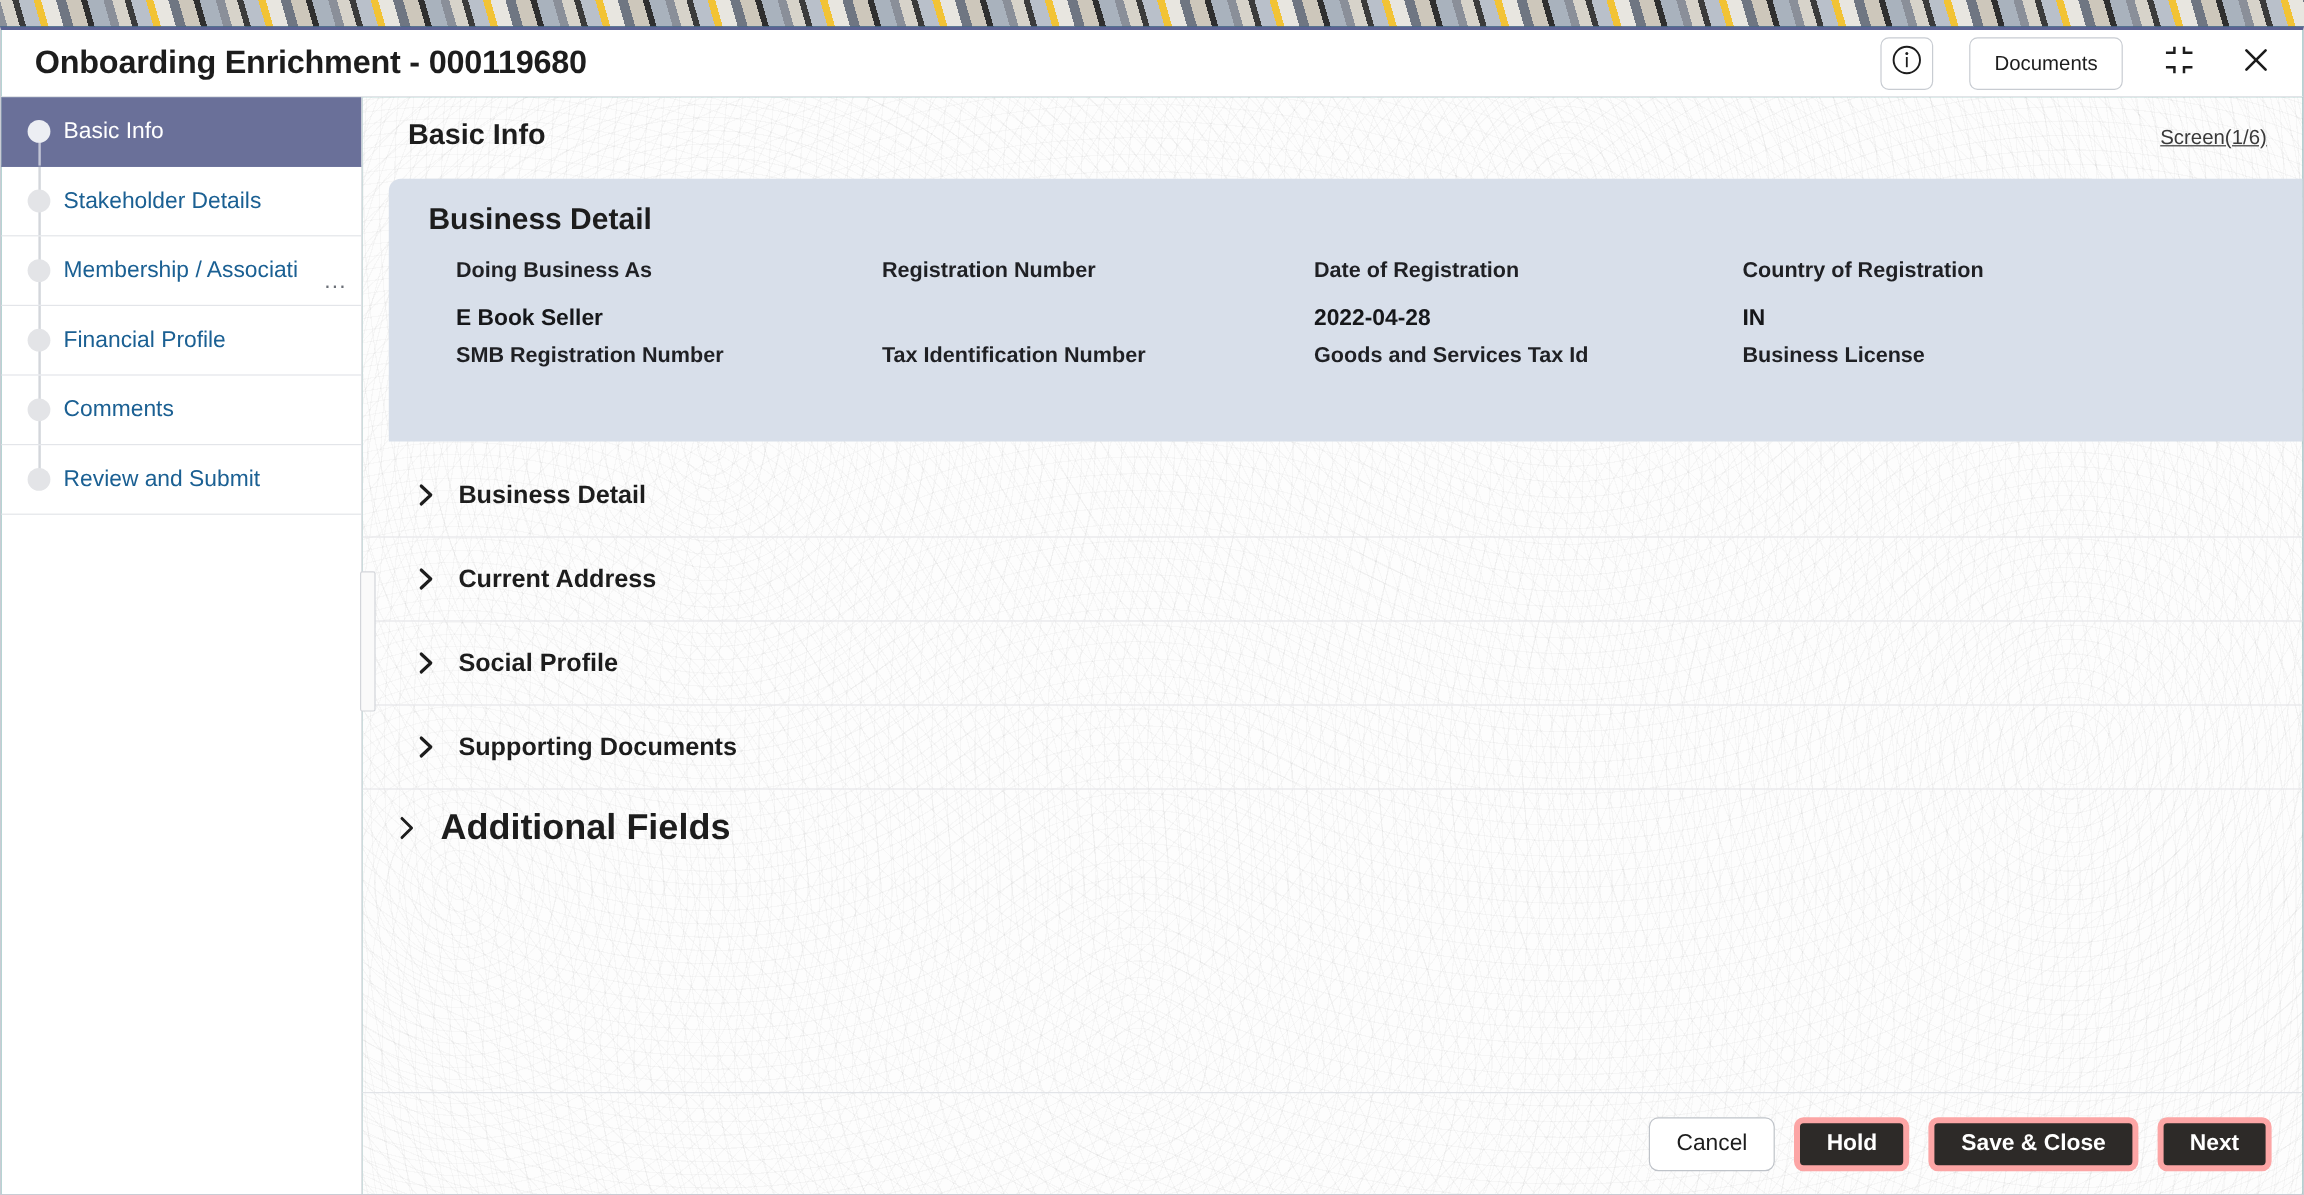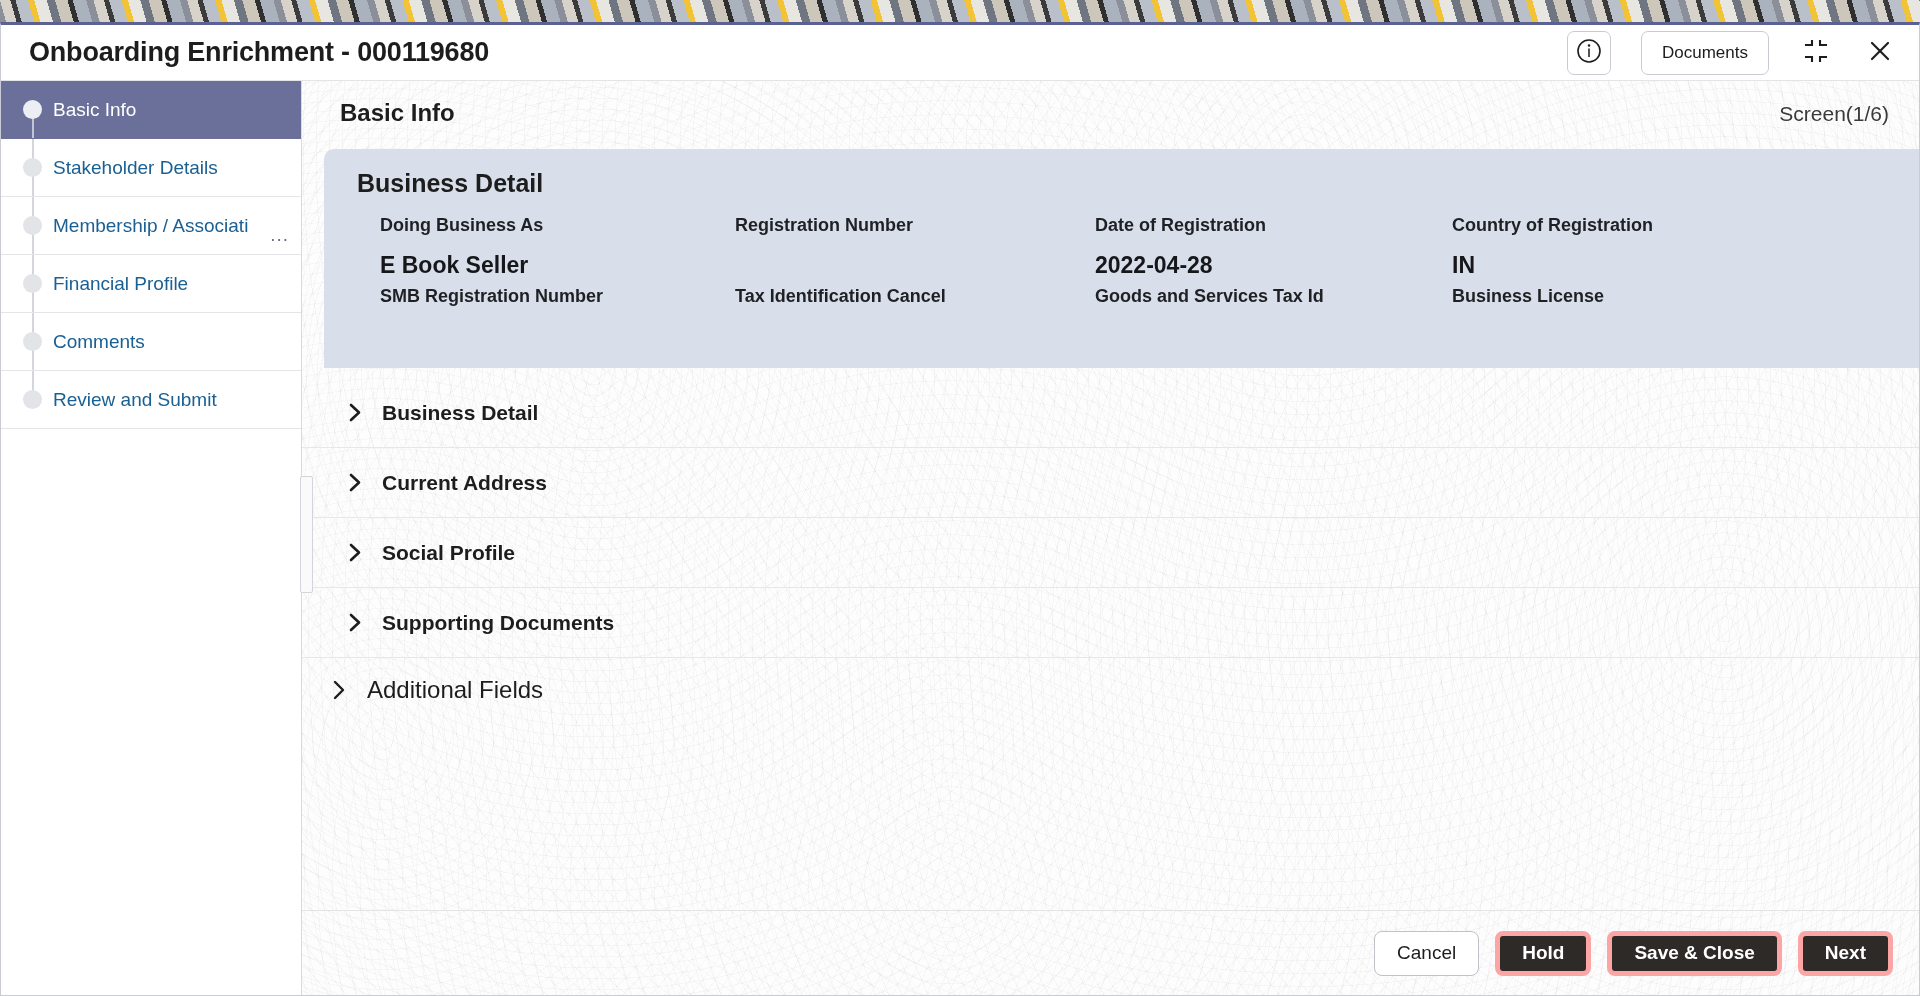--- a/index.html
+++ b/index.html
@@ -145,59 +145,59 @@
       repeating-radial-gradient(circle at 40% 88%, rgba(0,0,0,0.024) 0 1px, transparent 1px 14px),
       repeating-radial-gradient(circle at 5% 72%, rgba(0,0,0,0.022) 0 1px, transparent 1px 10px);
   }
   #content-scroll { position: relative; z-index: 1; flex: 1; min-height: 0; overflow: hidden; }
 
   .content-head {
     display: flex; align-items: baseline;
     padding: 18px 30px 0 38px;
   }
   #section-title { font-size: 24px; font-weight: bold; color: #1d1d1d; flex: 1; }
-  #screen-indicator { font-size: 21px; color: #3a3a3a; }
+  #screen-indicator { font-size: 17px; color: #3a3a3a; text-decoration: underline; }
 
   
   #summary-card {
     margin: 22px 0 0 22px;
     background: #d8dfea;
     border-radius: 10px 0 0 0;
     padding: 20px 0 26px 0;
   }
   #summary-card-title {
     font-size: 25px; font-weight: bold; color: #1d1d1d;
     padding: 0 0 12px 33px;
   }
   .summary-grid {
     display: grid;
     grid-template-columns: 355px 360px 357px 1fr;
     padding-left: 56px;
     font-weight: bold;
   }
   .sum-col { display: flex; flex-direction: column; }
   .sum-label { font-size: 18px; color: #1f2024; line-height: 30px; }
-  .sum-value { font-size: 23px; color: #16171a; line-height: 31px; min-height: 31px; }
+  .sum-value { font-size: 19px; color: #16171a; line-height: 31px; min-height: 31px; }
   .sum-gap { height: 10px; }
 
   
   #accordion-list { margin-top: 10px; }
   .acc-row {
     display: flex; align-items: center;
     border-bottom: 1px solid #e6e7ea;
     cursor: pointer;
   }
   .acc-row.inner { height: 69px; padding-left: 42px; }
   .acc-row.outer { height: 64px; padding-left: 27px; border-bottom: none; }
   .acc-chevron {
     width: 22px; display: flex; align-items: center; justify-content: center;
     color: #1d1d1d; flex: none;
   }
   .acc-label { margin-left: 16px; font-size: 21px; font-weight: bold; color: #1d1d1d; }
-  .acc-row.outer .acc-label { font-size: 24px; font-weight: normal; }
+  .acc-row.outer .acc-label { font-size: 30px; font-weight: bold; }
   #accordion-list .inner-wrap { border-bottom: 1px solid #e6e7ea; }
 
   
   #footer-bar {
     height: 84px; min-height: 84px;
     display: flex; align-items: center; justify-content: flex-end;
     gap: 16px; padding-right: 26px;
     border-top: 1px solid #e2e4e8;
     background: transparent;
     position: relative; z-index: 2;
@@ -326,21 +326,21 @@
               <div class="sum-gap"></div>
               <div class="sum-value">E Book Seller</div>
               <div class="sum-label">SMB Registration Number</div>
               <div class="sum-value"></div>
             </div>
 
             <div class="sum-col">
               <div class="sum-label">Registration Number</div>
               <div class="sum-gap"></div>
               <div class="sum-value"></div>
-              <div class="sum-label">Tax Identification Cancel</div>
+              <div class="sum-label">Tax Identification Number</div>
             </div>
 
             <div class="sum-col">
               <div class="sum-label">Date of Registration</div>
               <div class="sum-gap"></div>
               <div class="sum-value">2022-04-28</div>
               <div class="sum-label">Goods and Services Tax Id</div>
               <div class="sum-value"></div>
             </div>
 

